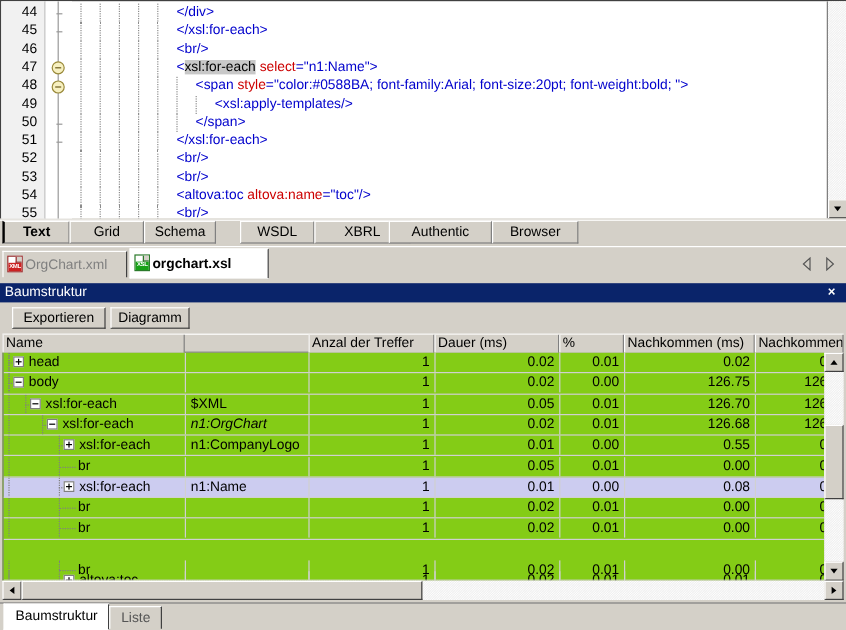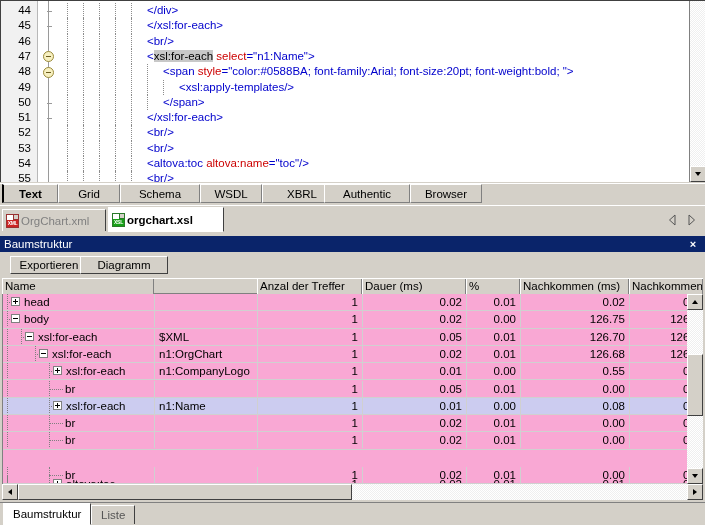--- a/index.html
+++ b/index.html
@@ -227,21 +227,21 @@
     box-sizing: border-box;
     padding-left: 3px;
     overflow: hidden; white-space: nowrap;
     background: #d4d0c8;
   }
   .hcell:before {
     content: ""; position: absolute; left: 0; top: 0; bottom: 0; width: 1px; background: #ffffff;
   }
   .grid-body {
     position: absolute; left: 0; top: 16px; width: 684px; height: 190px;
-    background: #f9a8d4; overflow: hidden;
+    background: #84cc16; overflow: hidden;
     border-left: 1px solid #808080;
   }
   .row {
     position: absolute; left: 0; width: 684px; height: 17.3px;
     border-bottom: 1px solid #d0d0d0;
     box-sizing: border-box;
   }
   .row.sel { background: #ccccf0; }
   .cell {
     position: absolute; top: 0; height: 16px; line-height: 16px;
@@ -440,21 +440,21 @@
       <div class="ed-vtrack"></div>
       <div class="sb-btn" style="left:0;bottom:0;">
         <span class="arrow arr-down"></span>
       </div>
     </div>
   </div>
 
   <div class="view-tabbar" id="view-tabbar">
       <div class="vtab active" style="left: 2px; width: 56px;">Text</div>
       <div class="vtab" style="left: 58px; width: 62px;">Grid</div>
-      <div class="vtab" style="left: 120px; width: 80px;">Schema</div>
+      <div class="vtab" style="left: 120px; width: 60px;">Schema</div>
       <div class="vtab" style="left: 200px; width: 62px;">WSDL</div>
       <div class="vtab" style="left: 262px; width: 80px;">XBRL</div>
       <div class="vtab" style="left: 324px; width: 86px;">Authentic</div>
       <div class="vtab" style="left: 410px; width: 72px;">Browser</div>
     </div>
 
   <div class="file-tabbar" id="file-tabbar">
     <div class="tabnav" style="left:668px;">
       <svg width="11" height="12" viewBox="0 0 11 12">
         <polygon points="7,1 7,11 1.5,6" fill="none" stroke="#555" stroke-width="1"></polygon>
@@ -470,21 +470,21 @@
     </div>
 
   <div class="panel">
     <div class="panel-title">
       <span>Baumstruktur</span>
       <span class="panel-close">×</span>
     </div>
 
     <div class="panel-toolbar">
       <div class="tbbtn" style="left:10px;width:78px;">Exportieren</div>
-      <div class="tbbtn" style="left:80px;width:88px;">Diagramm</div>
+      <div class="tbbtn" style="left:92px;width:66px;">Diagramm</div>
     </div>
 
     <div class="grid-wrap">
       <div class="grid-head" id="grid-head">
           <div class="hcell" style="left: 0px; width: 152px;">Name</div>
           <div class="hcell" style="left: 255px; width: 105px;">Anzal der Treffer</div>
           <div class="hcell" style="left: 360px; width: 104px;">Dauer (ms)</div>
           <div class="hcell" style="left: 464px; width: 54px;">%</div>
           <div class="hcell" style="left: 518px; width: 109px;">Nachkommen (ms)</div>
           <div class="hcell" style="left: 627px; width: 74px;">Nachkommen un...</div>
@@ -545,21 +545,21 @@
           <div class="row" style="top: 51.9px;">
             <div class="cell txt name-cell" style="left: 0px; width: 152px; padding: 0px;">
               <span class="tdash-v" style="left: 32px; top: 0px; height: 17px;"></span>
               <span class="tdash-h" style="left: 32px; width: 5px;"></span>
               <span class="tdash-v" style="left: 4px; top: 0px; height: 17px;"></span>
               <span class="tree-box" style="left: 36px;">
                 <span class="h"></span>
               </span>
               <span class="tree-label" style="left: 49px;">xsl:for-each</span>
             </div>
-            <div class="cell txt" style="left: 152px; width: 103px;">n1:OrgChart</div>
+            <div class="cell txt" style="left: 152px; width: 103px; font-style: italic;">n1:OrgChart</div>
             <div class="cell num" style="left: 255px; width: 105px;">1</div>
             <div class="cell num" style="left: 360px; width: 104px;">0.02</div>
             <div class="cell num" style="left: 464px; width: 54px;">0.01</div>
             <div class="cell num" style="left: 518px; width: 109px;">126.68</div>
             <div class="cell num" style="left: 627px; width: 74px;">126.7</div>
           </div>
           <div class="row" style="top: 69.2px;">
             <div class="cell txt name-cell" style="left: 0px; width: 152px; padding: 0px;">
               <span class="tdash-v" style="left: 46px; top: 0px; height: 17px;"></span>
               <span class="tdash-h" style="left: 46px; width: 5px;"></span>

